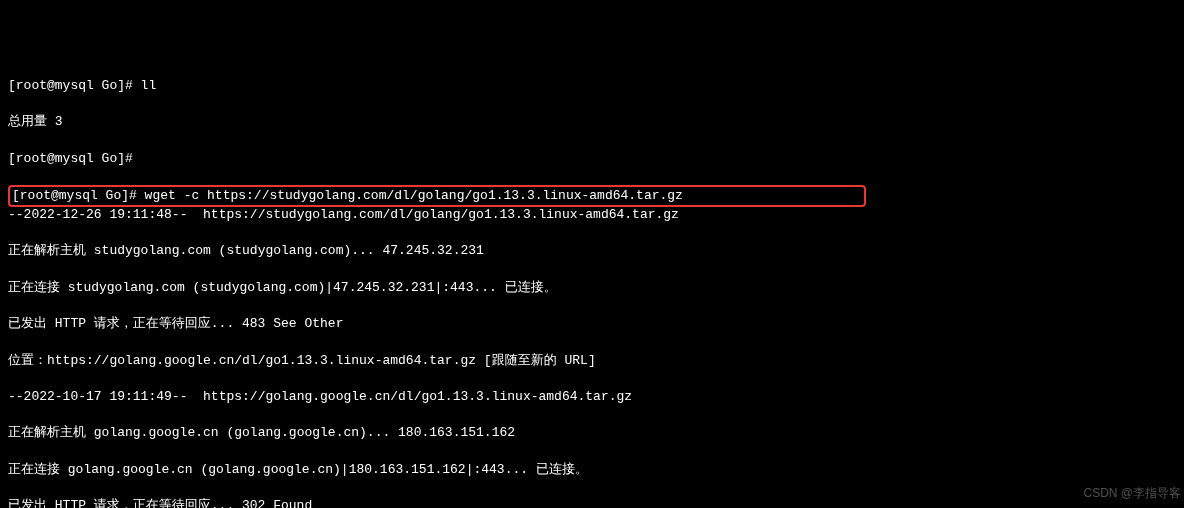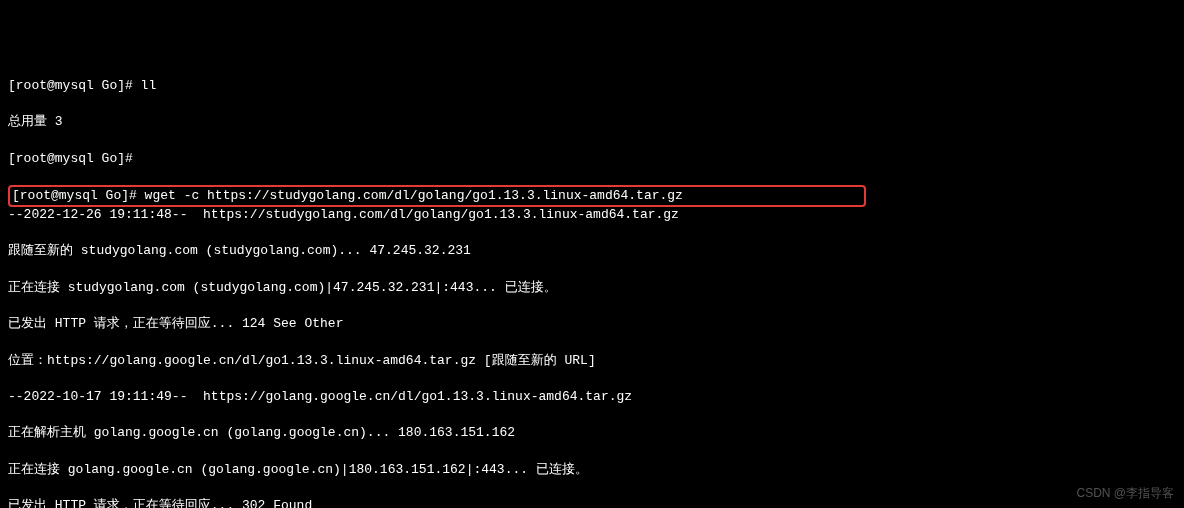--- a/index.html
+++ b/index.html
@@ -20,40 +20,40 @@
     .highlight-box {
       border: 2px solid #e53935;
       border-radius: 4px;
       padding: 0 2px;
       display: inline-block;
       margin: -1px 0;
     }
     .watermark {
       position: absolute;
       bottom: 6px;
-      right: 10px;
+      right: 3px;
       color: #888;
       font-size: 12px;
       font-family: sans-serif;
       opacity: 0.6;
     }
   </style>
 </head>
 <body>
 
 
 
 <span class="line">[root@mysql Go]# ll</span>
 <span class="line">总用量 3</span>
 <span class="line">[root@mysql Go]#</span>
 <span class="highlight-box"><span>[root@mysql Go]# wget -c https://studygolang.com/dl/golang/go1.13.3.linux-amd64.tar.gz</span>                       </span>
 <span class="line">--2022-12-26 19:11:48--  https://studygolang.com/dl/golang/go1.13.3.linux-amd64.tar.gz</span>
-<span class="line">跟随至新的 studygolang.com (studygolang.com)... 47.245.32.231</span>
+<span class="line">正在解析主机 studygolang.com (studygolang.com)... 47.245.32.231</span>
 <span class="line">正在连接 studygolang.com (studygolang.com)|47.245.32.231|:443... 已连接。</span>
-<span class="line">已发出 HTTP 请求，正在等待回应... 124 See Other</span>
+<span class="line">已发出 HTTP 请求，正在等待回应... 483 See Other</span>
 <span class="line">位置：https://golang.google.cn/dl/go1.13.3.linux-amd64.tar.gz [跟随至新的 URL]</span>
 <span class="line">--2022-10-17 19:11:49--  https://golang.google.cn/dl/go1.13.3.linux-amd64.tar.gz</span>
 <span class="line">正在解析主机 golang.google.cn (golang.google.cn)... 180.163.151.162</span>
 <span class="line">正在连接 golang.google.cn (golang.google.cn)|180.163.151.162|:443... 已连接。</span>
 <span class="line">已发出 HTTP 请求，正在等待回应... 302 Found</span>
 
 
 
 
 

